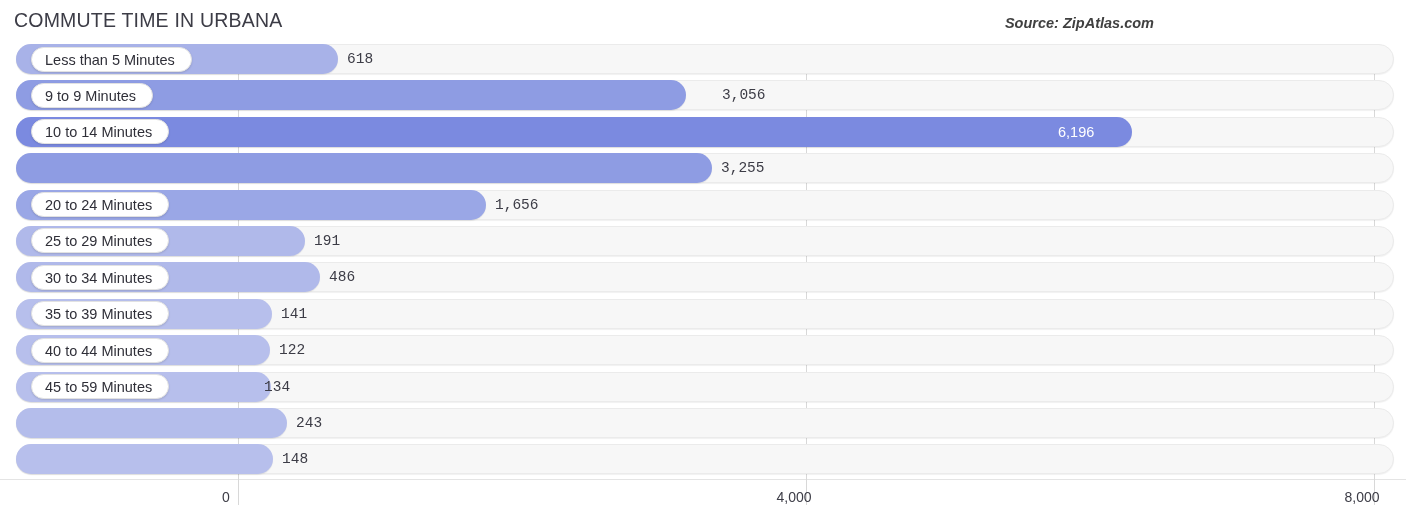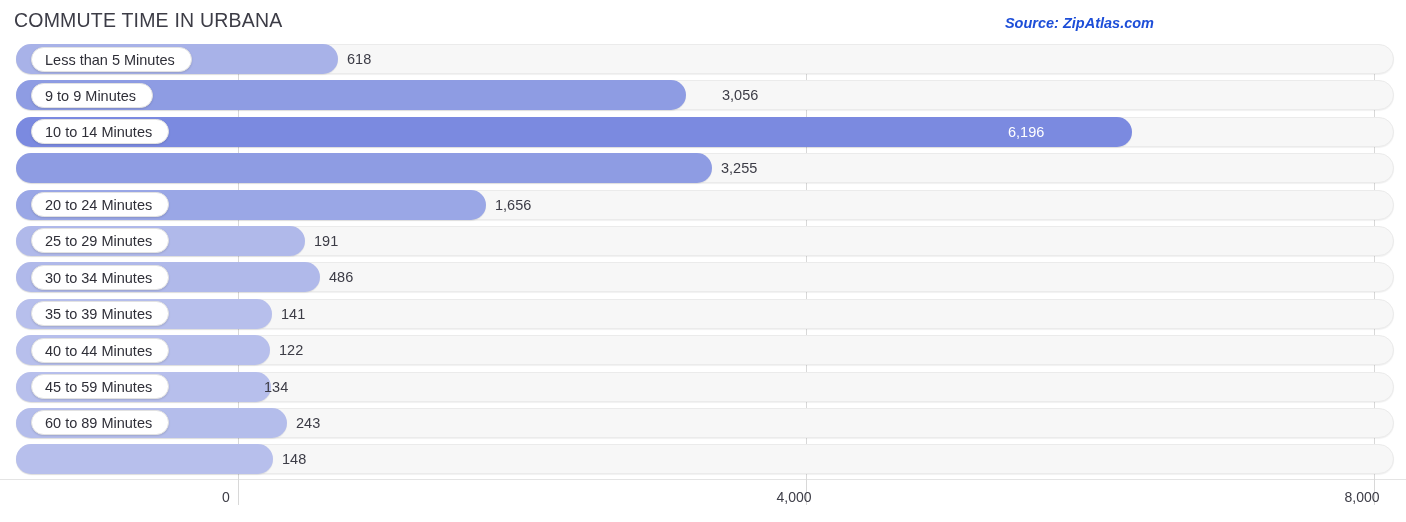--- a/index.html
+++ b/index.html
@@ -33,21 +33,21 @@
     color: #3c3c46;
     white-space: nowrap;
   }
   .chart-source {
     position: absolute;
     right: 12px;
     top: 15px;
     font-size: 14.5px;
     font-style: italic;
     font-weight: 700;
-    color: #1d4ed8;
+    color: #404040;
     white-space: nowrap;
   }
 
   
   .plot {
     position: absolute;
     left: 0;
     top: 44px;
     width: 1406px;
     height: 435px;
@@ -120,20 +120,21 @@
   }
   
   .value-out {
     position: absolute;
     top: 0;
     height: 30px;
     line-height: 31px;
     font-size: 14.5px;
     color: #3c3c46;
     white-space: nowrap;
+    font-family: Liberation Mono, monospace;
   }
   
   .value-in {
     position: absolute;
     top: 0;
     height: 30px;
     line-height: 31px;
     font-size: 14.5px;
     color: #ffffff;
     white-space: nowrap;
@@ -193,21 +194,21 @@
       </div>
       <div class="row">
         <div class="track"></div>
         <div class="bar" style="width: 670px; background: rgb(142, 156, 227);"></div>
         <div class="value-out" style="left: 722px;">3,056</div>
         <div class="pill">9 to 9 Minutes</div>
       </div>
       <div class="row">
         <div class="track"></div>
         <div class="bar" style="width: 1116px; background: rgb(123, 138, 224);"></div>
-        <div class="value-in" style="left: 1008px;">6,196</div>
+        <div class="value-in" style="left: 1058px;">6,196</div>
         <div class="pill">10 to 14 Minutes</div>
       </div>
       <div class="row">
         <div class="track"></div>
         <div class="bar" style="width: 696px; background: rgb(142, 156, 227);"></div>
         <div class="value-out" style="left: 721px;">3,255</div>
       </div>
       <div class="row">
         <div class="track"></div>
         <div class="bar" style="width: 470px; background: rgb(154, 167, 230);"></div>
@@ -241,21 +242,20 @@
       <div class="row">
         <div class="track"></div>
         <div class="bar" style="width: 255px; background: rgb(183, 191, 236);"></div>
         <div class="value-out" style="left: 264px; text-align: center;">134</div>
         <div class="pill">45 to 59 Minutes</div>
       </div>
       <div class="row">
         <div class="track"></div>
         <div class="bar" style="width: 271px; background: rgb(180, 189, 235);"></div>
         <div class="value-out" style="left: 296px;">243</div>
-        <div class="pill">60 to 89 Minutes</div>
       </div>
       <div class="row">
         <div class="track"></div>
         <div class="bar" style="width: 257px; background: rgb(183, 191, 236);"></div>
         <div class="value-out" style="left: 282px;">148</div>
       </div>
     </div>
 </div>
 
 <div class="axis">

